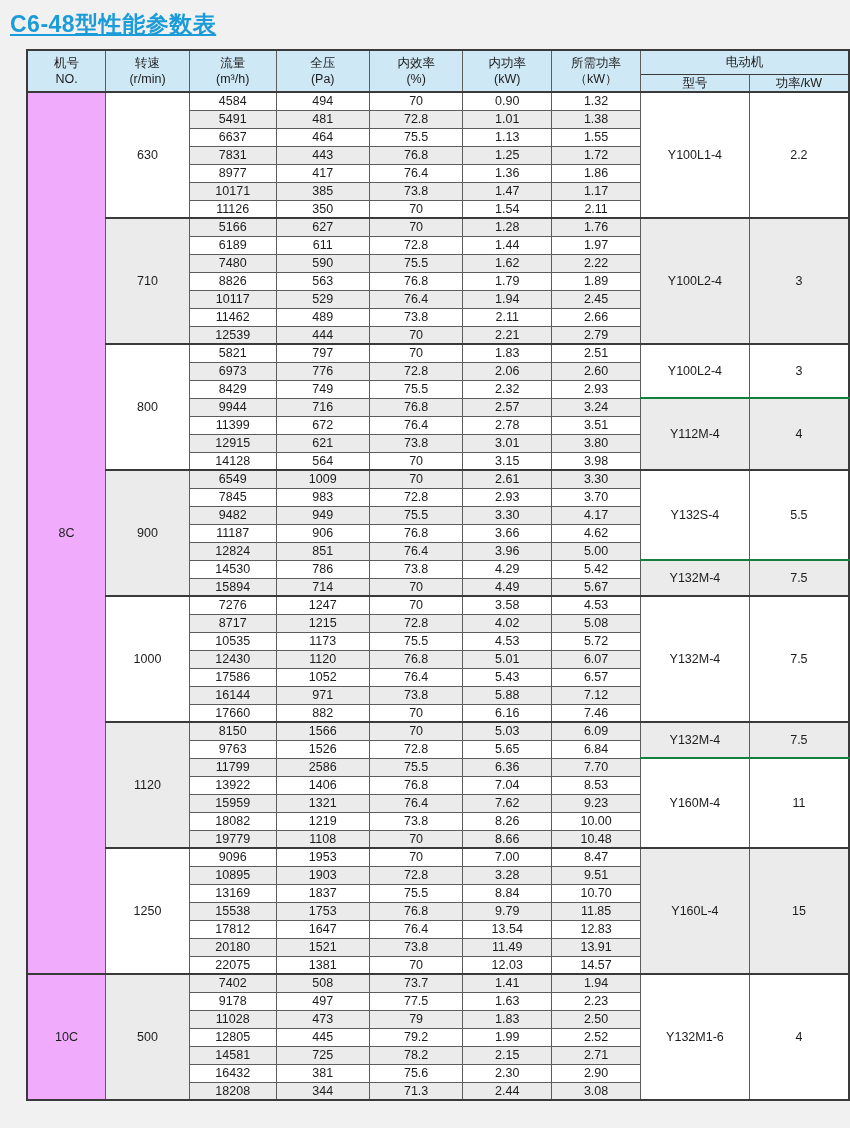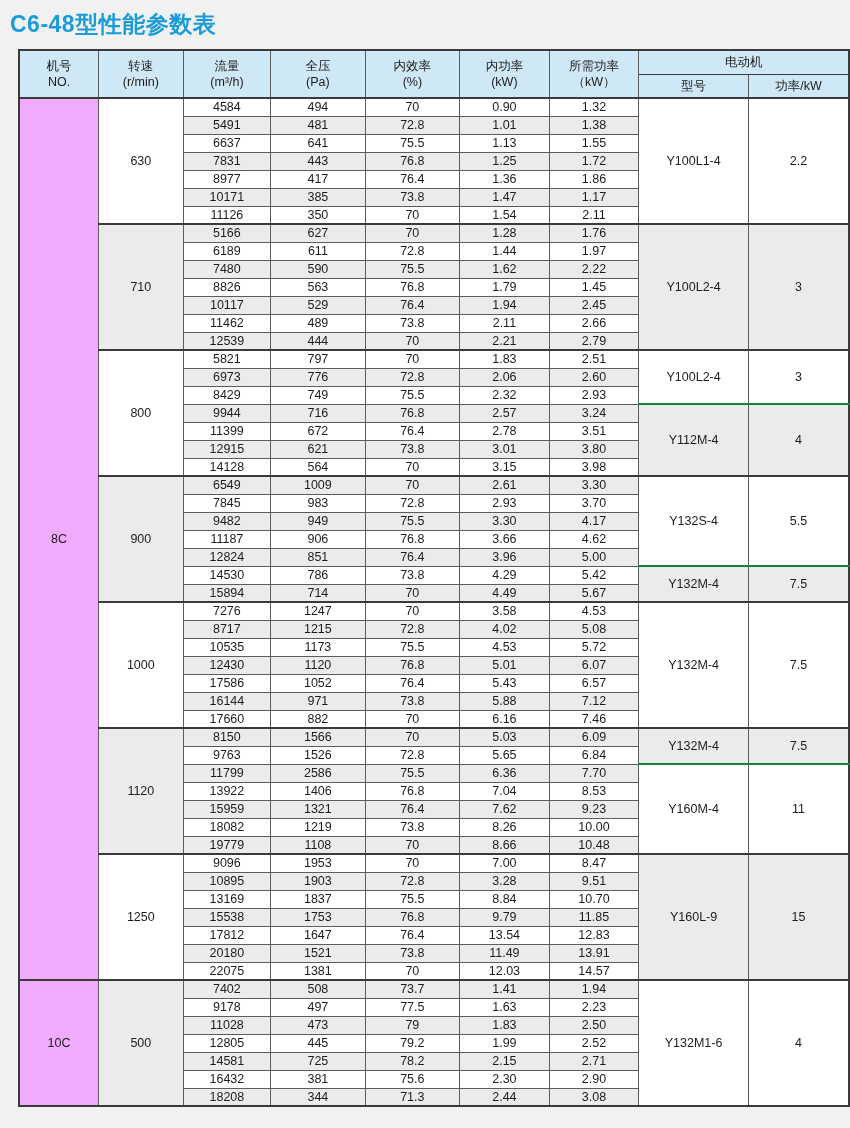--- a/index.html
+++ b/index.html
@@ -11,47 +11,48 @@
   }
   body { height: 1128px; overflow: hidden; }
 
   .page-title {
     margin: 0;
     padding: 9px 16px 9px 10px;
     font-size: 23px;
     font-weight: bold;
     color: #1b9cd9;
     letter-spacing: 0.5px;
+    text-decoration: underline;
   }
 
   table.perf {
     border-collapse: collapse;
     table-layout: fixed;
-    margin-left: 18px;
+    margin-left: 26px;
     border: 2px solid #3a3a3a;
     background: #fff;
   }
   .perf th, .perf td {
     border: 1px solid #5c5c5c;
     text-align: center;
     vertical-align: middle;
     padding: 0;
     color: #1c1c1c;
     line-height: 1.15;
     overflow: hidden;
     white-space: nowrap;
   }
   .perf thead th {
     background: #cfe8f5;
     font-weight: normal;
     font-size: 12.5px;
     border-bottom-color: #3a3a3a;
   }
   .perf thead tr.h1 th { height: 24px; }
-  .perf thead tr.h2 th { height: 24px; }
+  .perf thead tr.h2 th { height: 18px; }
   .perf thead th.twoline { height: 48px; }
   .perf thead th.twoline div { line-height: 1.3; }
 
   .perf tbody td { height: 18px; font-size: 12.5px; }
 
   .w    { background: #ffffff; }
   .g    { background: #ebebeb; }
   .blue { background: #f0abfc; }
 
   
@@ -126,21 +127,21 @@
       </tr>
       <tr>
         <td class="g">5491</td>
         <td class="g">481</td>
         <td class="g">72.8</td>
         <td class="g">1.01</td>
         <td class="g">1.38</td>
       </tr>
       <tr>
         <td class="w">6637</td>
-        <td class="w">641</td>
+        <td class="w">464</td>
         <td class="w">75.5</td>
         <td class="w">1.13</td>
         <td class="w">1.55</td>
       </tr>
       <tr>
         <td class="g">7831</td>
         <td class="g">443</td>
         <td class="g">76.8</td>
         <td class="g">1.25</td>
         <td class="g">1.72</td>
@@ -188,21 +189,21 @@
         <td class="g">590</td>
         <td class="g">75.5</td>
         <td class="g">1.62</td>
         <td class="g">2.22</td>
       </tr>
       <tr>
         <td class="w">8826</td>
         <td class="w">563</td>
         <td class="w">76.8</td>
         <td class="w">1.79</td>
-        <td class="w">1.45</td>
+        <td class="w">1.89</td>
       </tr>
       <tr>
         <td class="g">10117</td>
         <td class="g">529</td>
         <td class="g">76.4</td>
         <td class="g">1.94</td>
         <td class="g">2.45</td>
       </tr>
       <tr>
         <td class="w">11462</td>
@@ -432,21 +433,21 @@
         <td class="g">8.66</td>
         <td class="g">10.48</td>
       </tr>
       <tr class="bs">
         <td class="w" rowspan="7">1250</td>
         <td class="w">9096</td>
         <td class="w">1953</td>
         <td class="w">70</td>
         <td class="w">7.00</td>
         <td class="w">8.47</td>
-        <td class="g" rowspan="7">Y160L-9</td>
+        <td class="g" rowspan="7">Y160L-4</td>
         <td class="g" rowspan="7">15</td>
       </tr>
       <tr>
         <td class="g">10895</td>
         <td class="g">1903</td>
         <td class="g">72.8</td>
         <td class="g">3.28</td>
         <td class="g">9.51</td>
       </tr>
       <tr>

